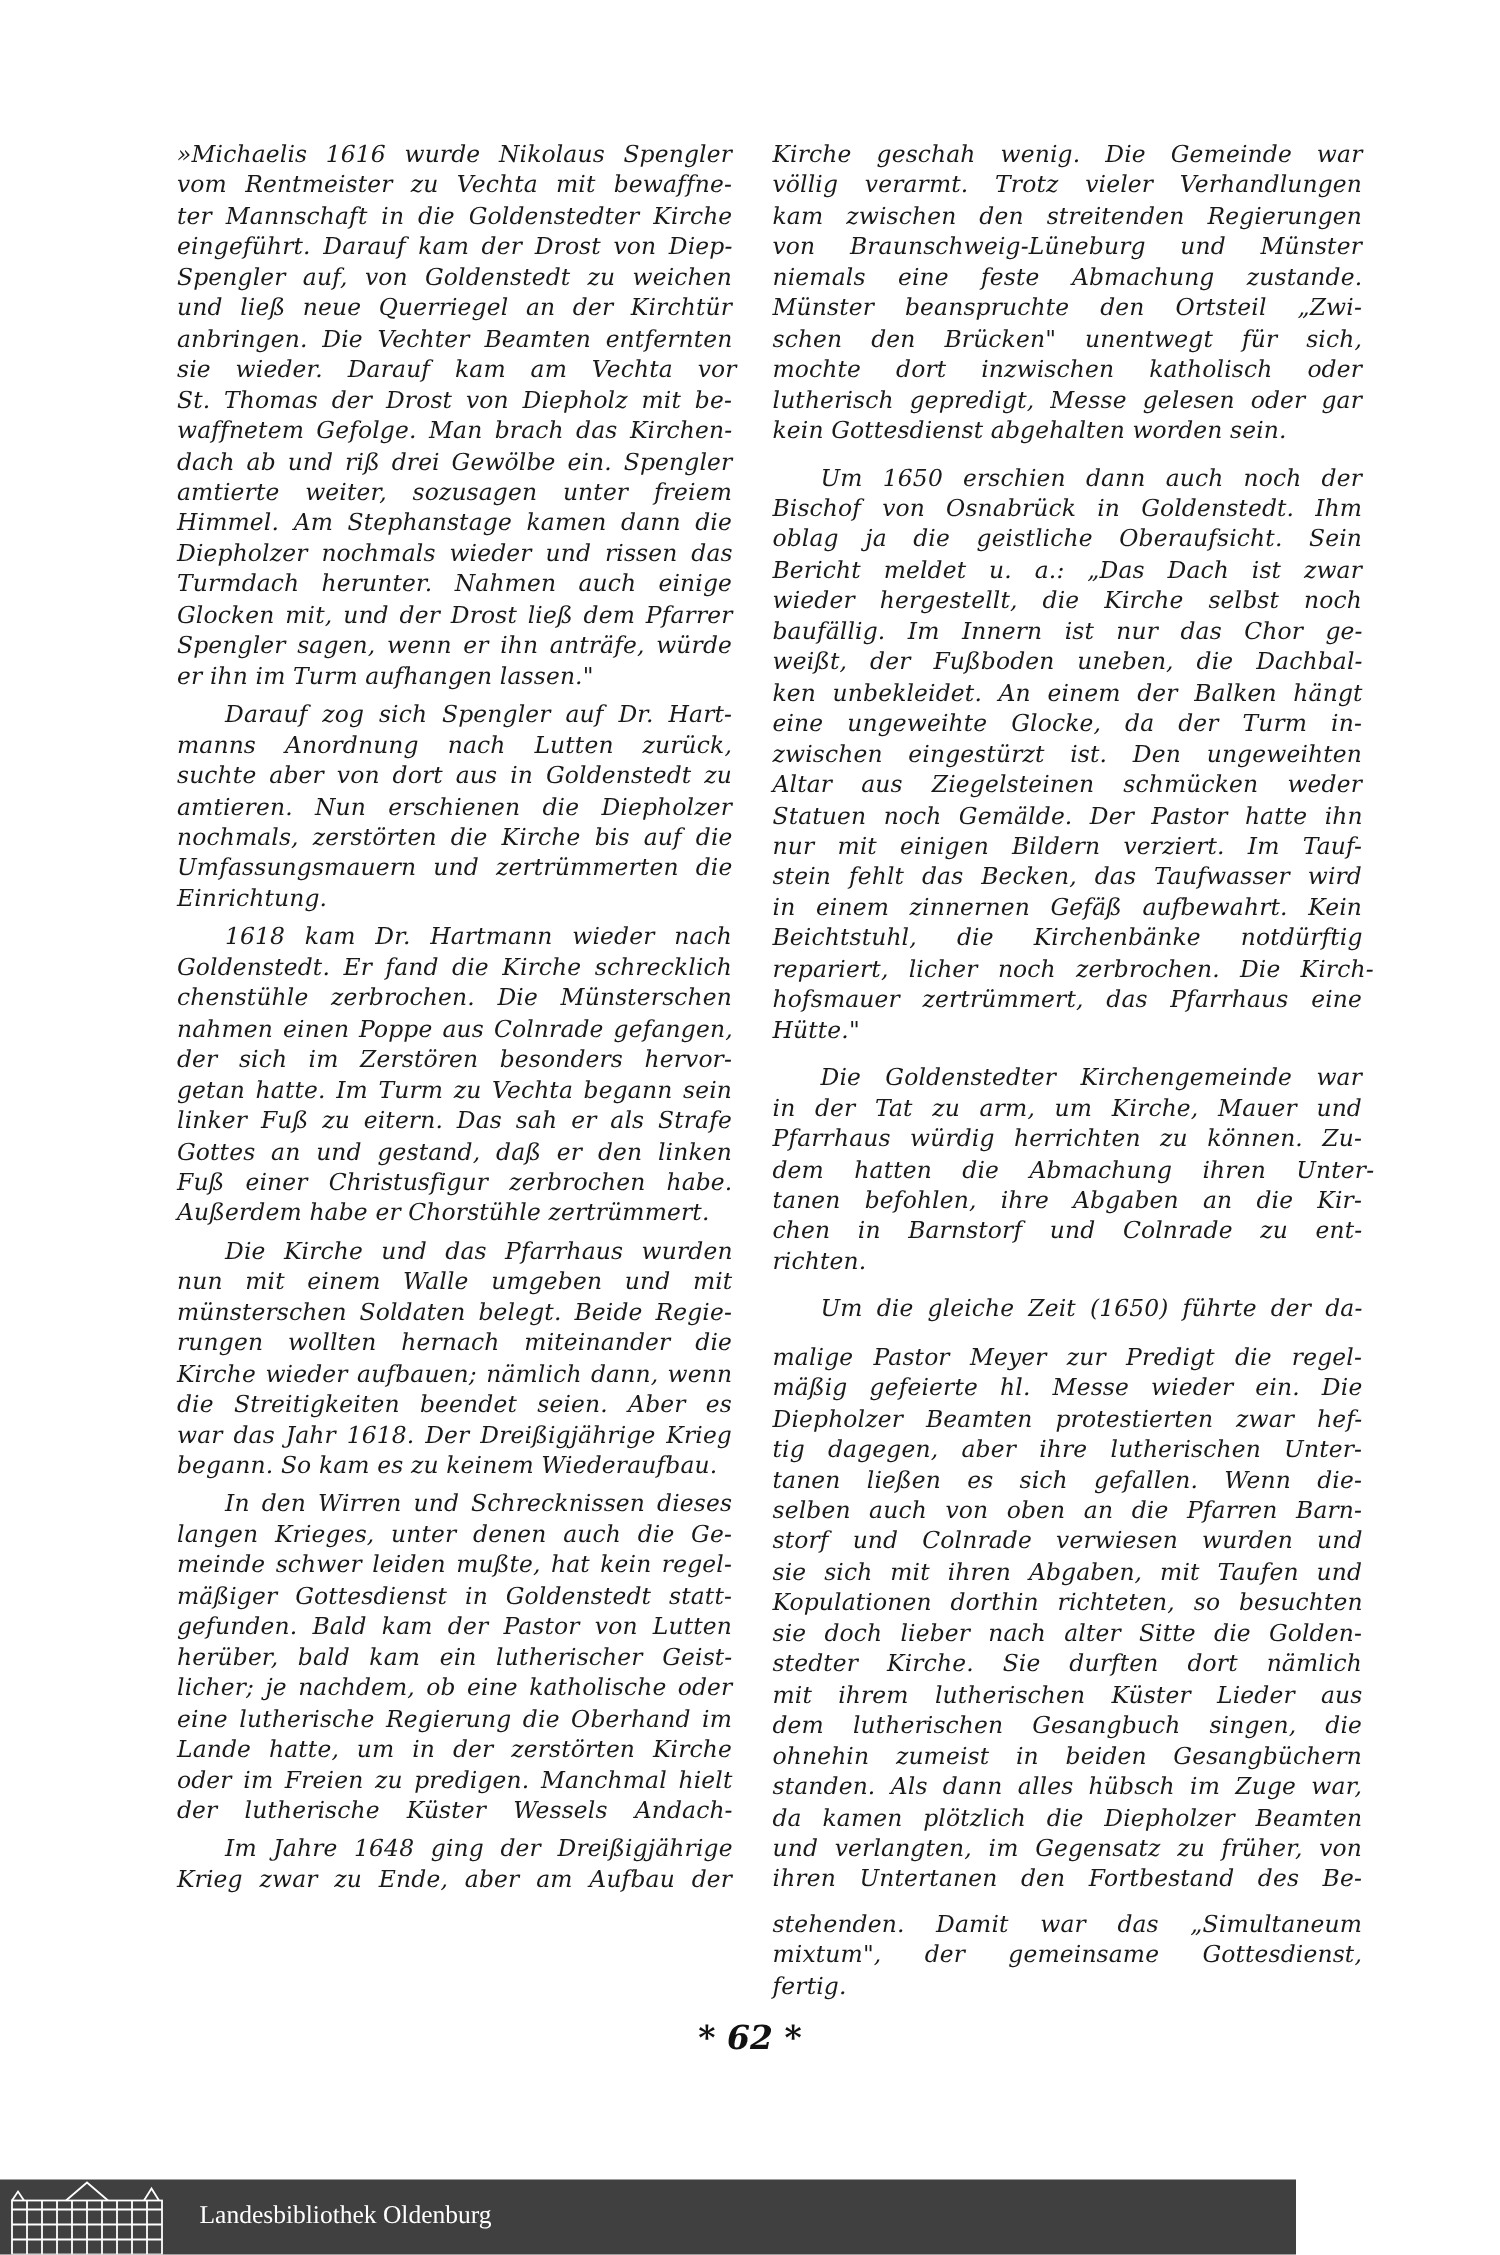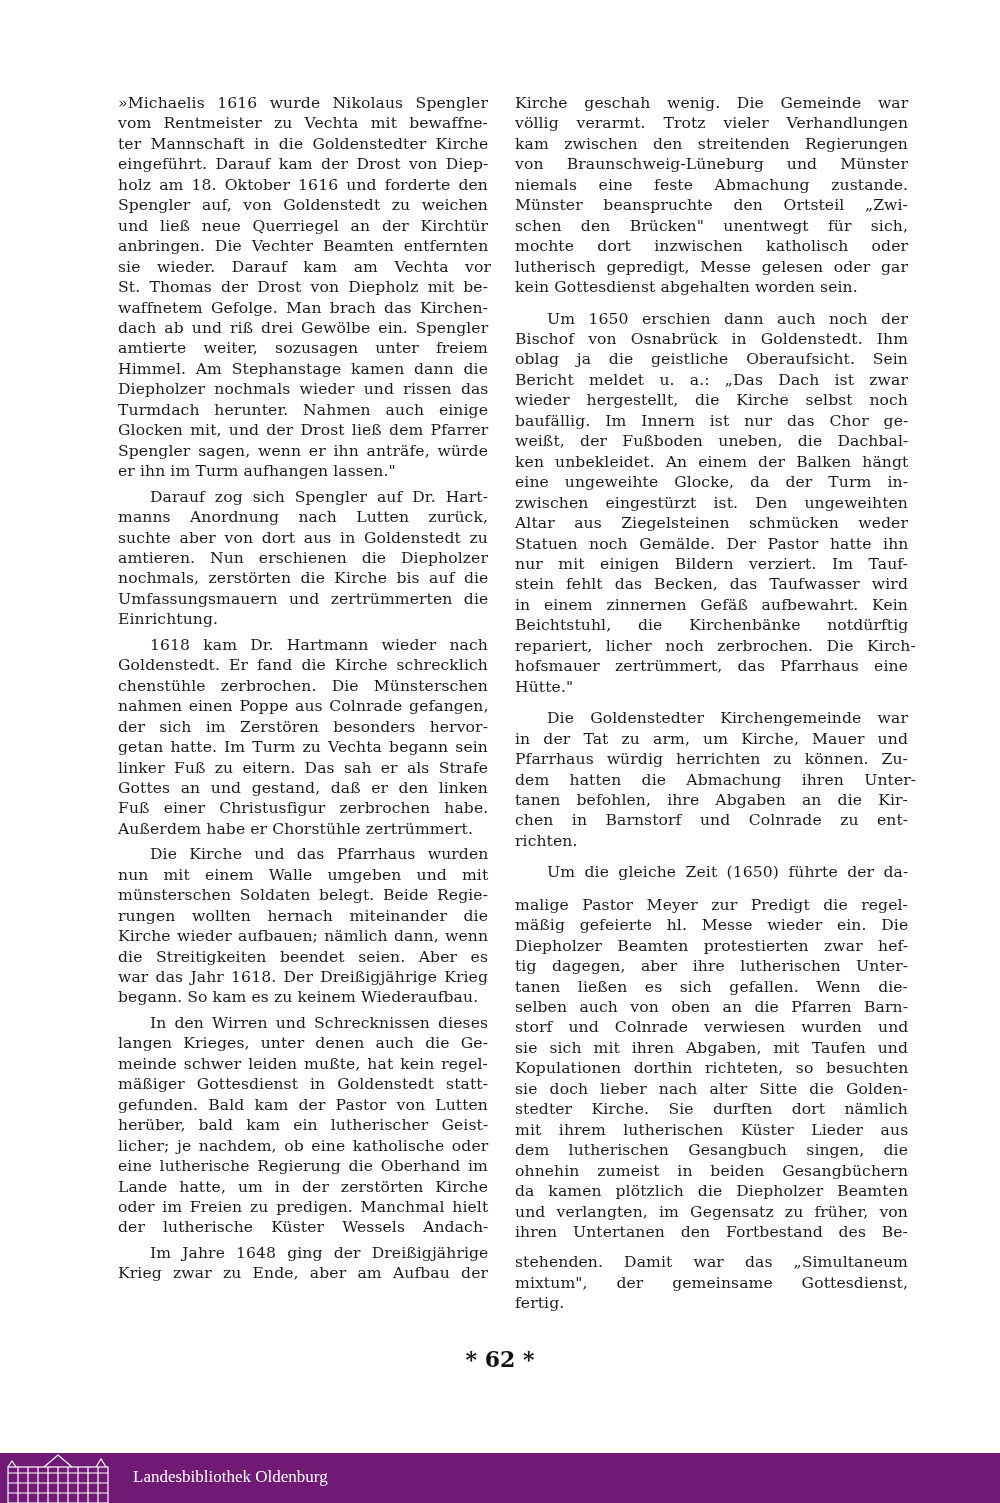--- a/index.html
+++ b/index.html
@@ -1,60 +1,59 @@
 <!DOCTYPE html>
 <html><head>
   <meta charset="utf-8">
   <style>
     html, body { margin: 0; padding: 0; }
     body {
       width: 1000px; height: 1503px; position: relative; overflow: hidden;
       background: #ffffff; color: #1a1a1a;
       font-family: "DejaVu Serif", "Liberation Serif", serif;
     }
-    .page { position: absolute; left: 0; top: 0; width: 860px; height: 1453px; }
+    .page { position: absolute; left: 0; top: 0; width: 860px; height: 1453px; font-style: italic; }
     .col {
       position: absolute; top: 93px;
       font-size: 15.6px; line-height: 20.45px;
       text-align: justify;
       letter-spacing: 0.1px;
     }
     .col-left { left: 118px; width: 370px; }
     .col-right { left: 515px; width: 393px; }
     .line { display: block; white-space: nowrap; text-align-last: justify; text-align: justify; }
     .line.last { text-align-last: left; }
     .para { margin-bottom: 5px; }
     .para.gap { margin-bottom: 11px; }
     .ind { display: inline-block; width: 32px; }
     .pagenum {
       position: absolute; top: 1346px; left: 0; width: 1000px; text-align: center;
       font-family: "DejaVu Serif", "Liberation Serif", serif;
       font-weight: bold; font-size: 22px; color: #111;
     }
     .banner {
-      position: absolute; left: 0; top: 1453px; width: 1000px; height: 50px;
-      background: #701a75;
+      position: absolute; left: 0; top: 1453px; width: 864px; height: 50px;
+      background: #404040;
     }
     .banner-logo { position: absolute; left: 6px; top: 0px; width: 104px; height: 50px; }
     .banner-text {
       position: absolute; left: 133px; top: 14px;
       font-family: "Liberation Serif", serif; font-size: 17px; color: #ffffff;
     }
   </style>
 </head>
 <body>
 
 <div class="page">
   <div class="col col-left" id="col-left">
       <div class="para">
         <span class="line" style="display: block; word-spacing: 7.25px;">»Michaelis 1616 wurde Nikolaus Spengler</span>
         <span class="line" style="display: block; word-spacing: 7px;">vom Rentmeister zu Vechta mit bewaffne-</span>
         <span class="line" style="display: block; word-spacing: 4.2px;">ter Mannschaft in die Goldenstedter Kirche</span>
         <span class="line" style="display: block; word-spacing: 3.33333px;">eingeführt. Darauf kam der Drost von Diep-</span>
-        <span class="line" style="display: block; word-spacing: 3px;">holz am 18. Oktober 1616 und forderte den</span>
         <span class="line" style="display: block; word-spacing: 6.4px;">Spengler auf, von Goldenstedt zu weichen</span>
         <span class="line" style="display: block; word-spacing: 6.66667px;">und ließ neue Querriegel an der Kirchtür</span>
         <span class="line" style="display: block; word-spacing: 4.75px;">anbringen. Die Vechter Beamten entfernten</span>
         <span class="line" style="display: block; word-spacing: 11.5px;">sie wieder. Darauf kam am Vechta vor</span>
         <span class="line" style="display: block; word-spacing: 4.14286px;">St. Thomas der Drost von Diepholz mit be-</span>
         <span class="line" style="display: block; word-spacing: 3.2px;">waffnetem Gefolge. Man brach das Kirchen-</span>
         <span class="line" style="display: block; word-spacing: 2.85714px;">dach ab und riß drei Gewölbe ein. Spengler</span>
         <span class="line" style="display: block; word-spacing: 12px;">amtierte weiter, sozusagen unter freiem</span>
         <span class="line" style="display: block; word-spacing: 4.6px;">Himmel. Am Stephanstage kamen dann die</span>
         <span class="line" style="display: block; word-spacing: 4.2px;">Diepholzer nochmals wieder und rissen das</span>
@@ -164,20 +163,21 @@
         <span class="line" style="display: block; word-spacing: 12.3333px;">tanen ließen es sich gefallen. Wenn die-</span>
         <span class="line" style="display: block; word-spacing: 7.28571px;">selben auch von oben an die Pfarren Barn-</span>
         <span class="line" style="display: block; word-spacing: 11px;">storf und Colnrade verwiesen wurden und</span>
         <span class="line" style="display: block; word-spacing: 6.85714px;">sie sich mit ihren Abgaben, mit Taufen und</span>
         <span class="line" style="display: block; word-spacing: 7.5px;">Kopulationen dorthin richteten, so besuchten</span>
         <span class="line" style="display: block; word-spacing: 7px;">sie doch lieber nach alter Sitte die Golden-</span>
         <span class="line" style="display: block; word-spacing: 14.2px;">stedter Kirche. Sie durften dort nämlich</span>
         <span class="line" style="display: block; word-spacing: 12.4px;">mit ihrem lutherischen Küster Lieder aus</span>
         <span class="line" style="display: block; word-spacing: 14.25px;">dem lutherischen Gesangbuch singen, die</span>
         <span class="line" style="display: block; word-spacing: 12.75px;">ohnehin zumeist in beiden Gesangbüchern</span>
+        <span class="line" style="display: block; word-spacing: 5.14286px;">standen. Als dann alles hübsch im Zuge war,</span>
         <span class="line" style="display: block; word-spacing: 8.8px;">da kamen plötzlich die Diepholzer Beamten</span>
         <span class="line" style="display: block; word-spacing: 6px;">und verlangten, im Gegensatz zu früher, von</span>
         <span class="line" style="display: block; word-spacing: 10.6px;">ihren Untertanen den Fortbestand des Be-</span>
         <span class="line" style="display: block; word-spacing: 16px; margin-top: 10px;">stehenden. Damit war das „Simultaneum</span>
         <span class="line" style="display: block; word-spacing: 23.6667px;">mixtum", der gemeinsame Gottesdienst,</span>
         <span class="line last">fertig.</span>
       </div>
     </div>
   <div class="pagenum">* 62 *</div>
 </div>

